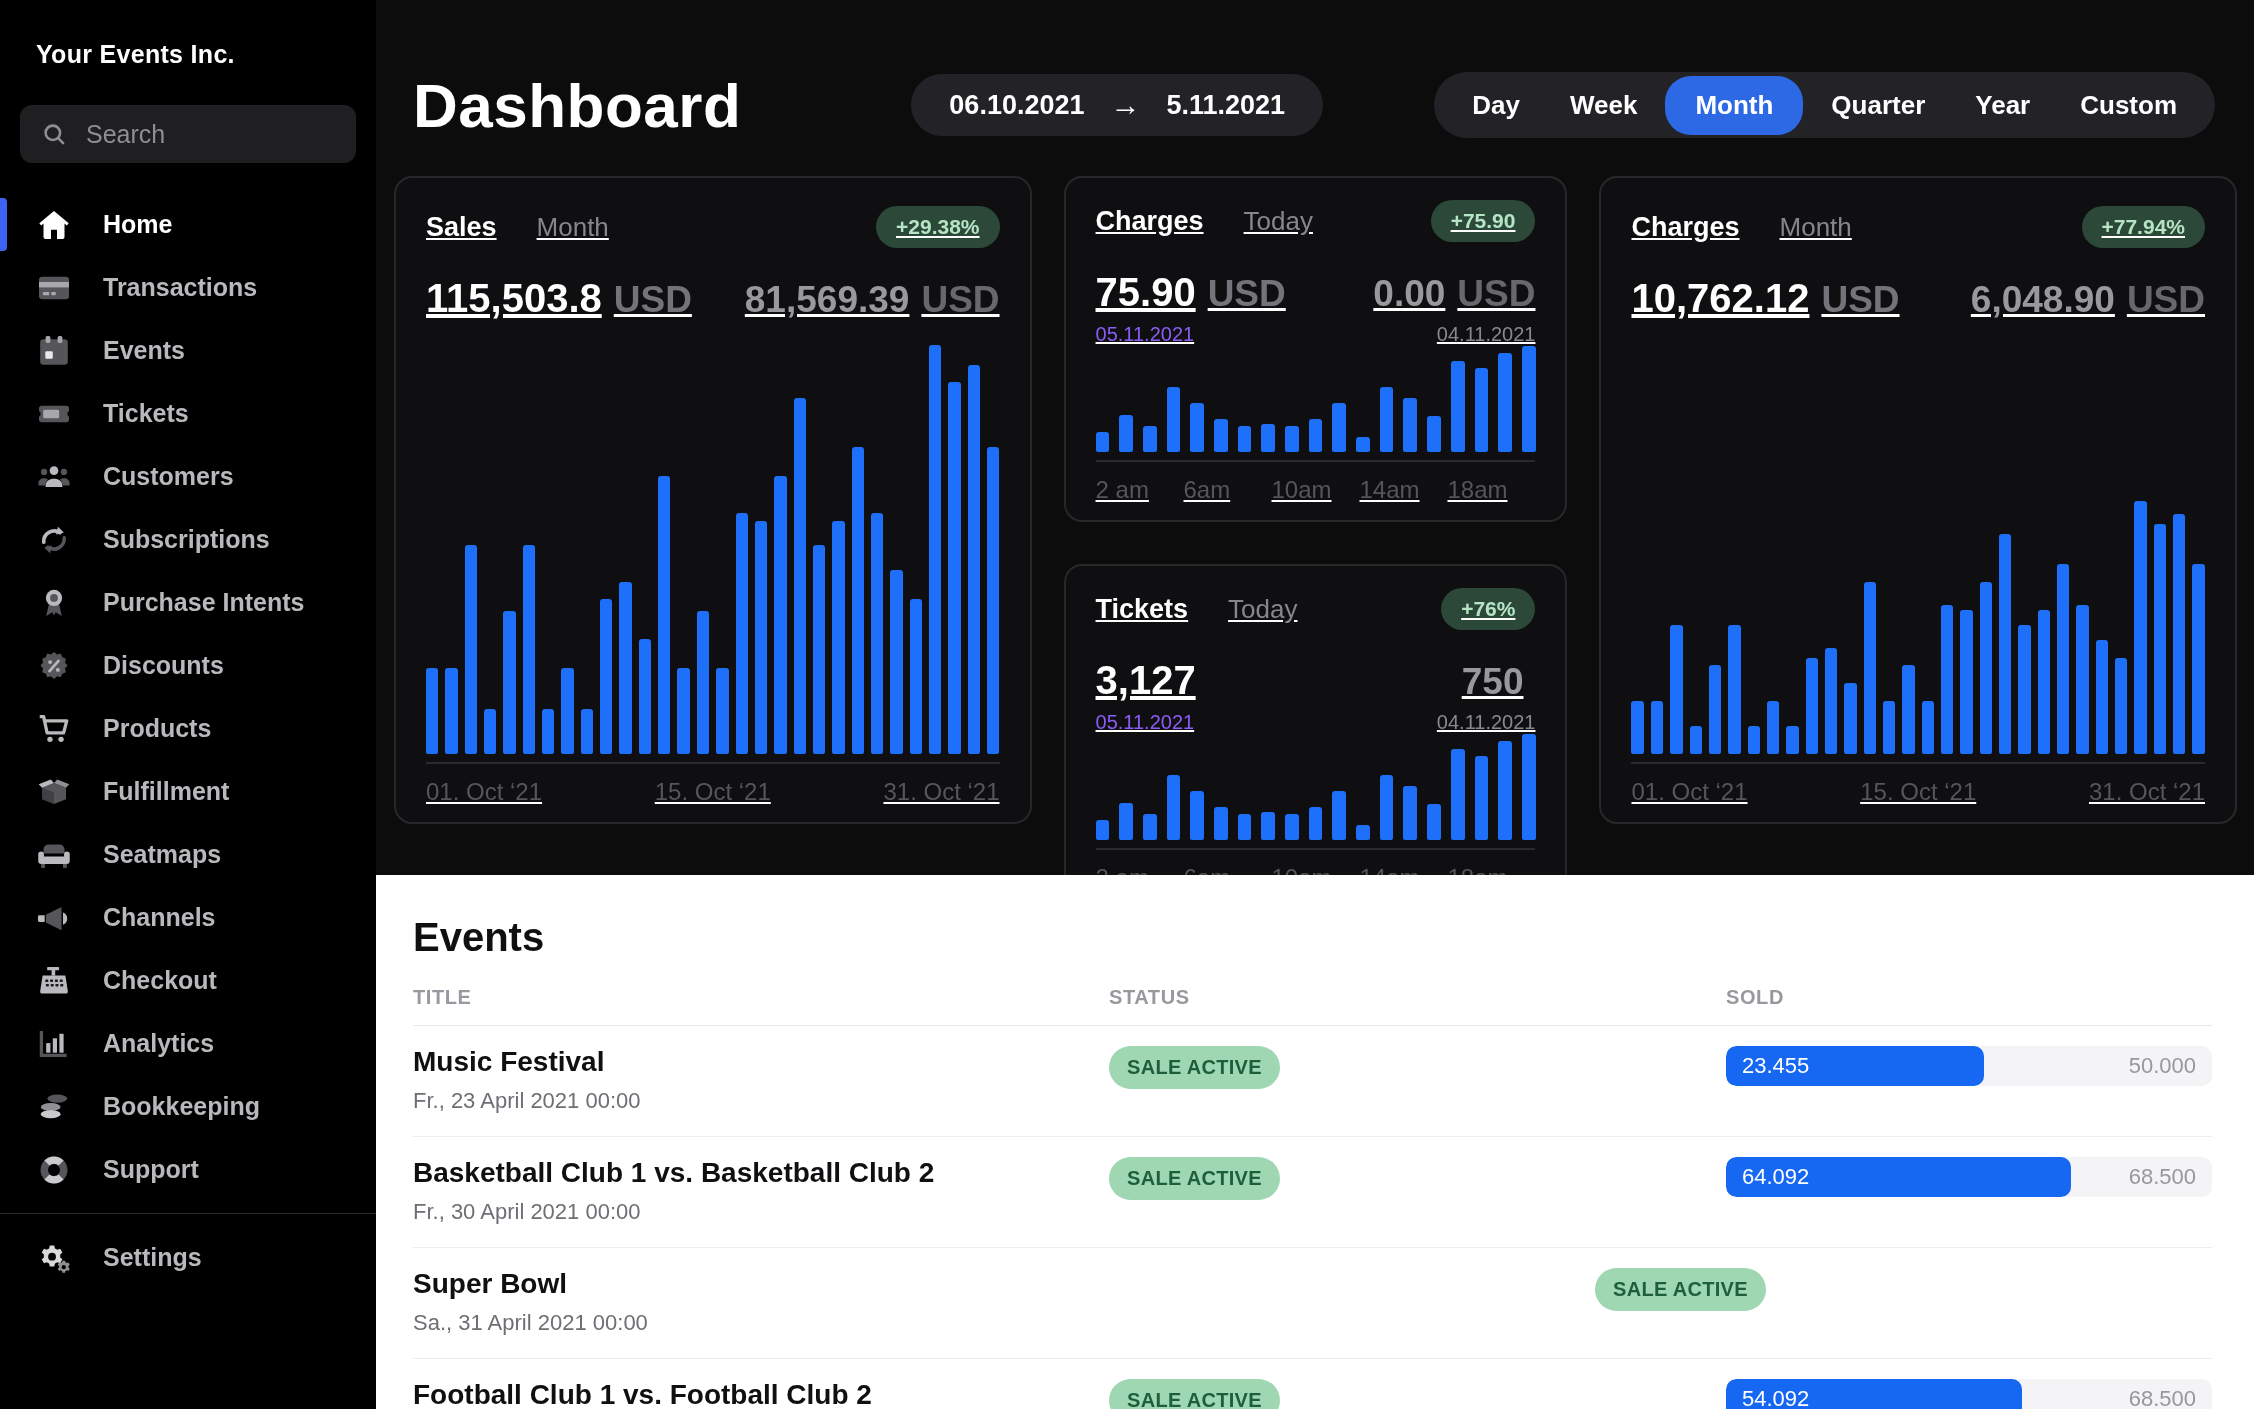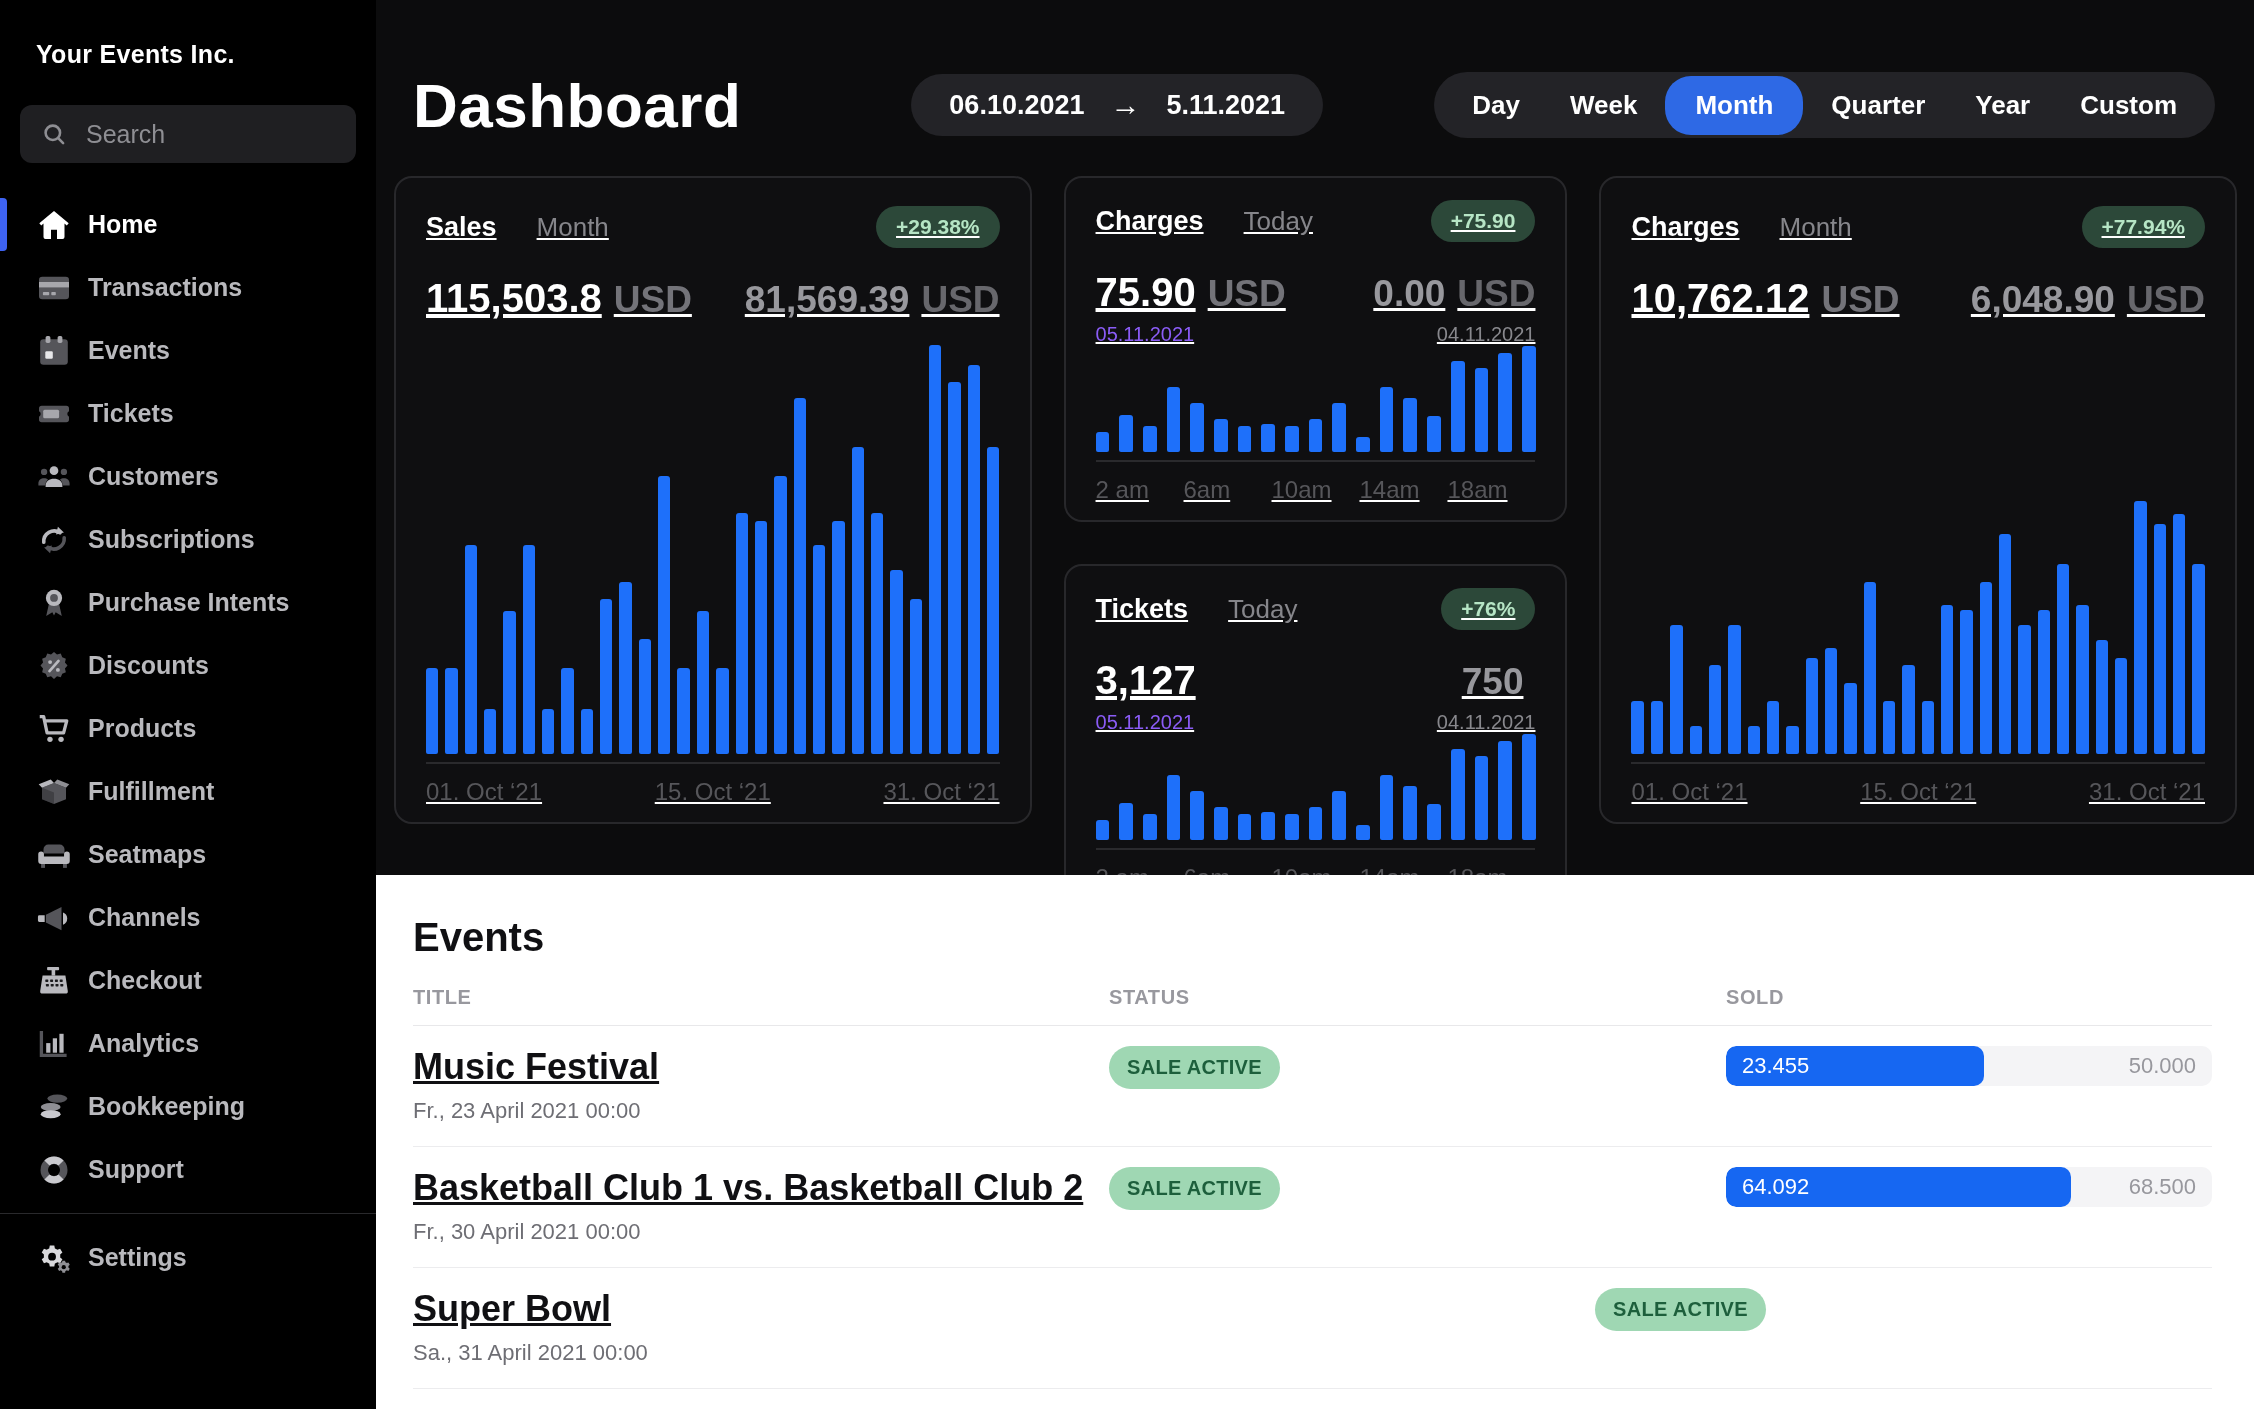--- a/index.html
+++ b/index.html
@@ -13,21 +13,21 @@
   
   .sidebar { width:376px; flex:none; background:#000; display:flex; flex-direction:column; }
   .brand { font-size:25px; font-weight:bold; padding:40px 36px 24px; letter-spacing:.3px; }
   .search { margin:12px 20px 24px; height:58px; background:#1f1f22; border-radius:12px;
             display:flex; align-items:center; gap:16px; padding:0 20px; }
   .search .sicon { width:28px; height:28px; flex:none; display:flex; }
   .search input { flex:1; background:transparent; border:0; outline:0; color:#e5e5e7;
                   font-size:25px; font-family:inherit; min-width:0; }
   .search input::placeholder { color:#8e8e93; }
   .nav { flex:1; display:flex; flex-direction:column; padding-top:6px; }
-  .nav-item { height:63px; flex:none; display:flex; align-items:center; gap:16px;
+  .nav-item { height:63px; flex:none; display:flex; align-items:center; gap:31px;
               padding-left:36px; position:relative; color:#b9b9bd; font-size:25px;
               font-weight:600; cursor:pointer; }
   .nav-item .icon { width:36px; height:36px; flex:none; display:flex; }
   .nav-item .icon svg { width:100%; height:100%; }
   .nav-item.active { color:#fff; }
   .nav-item.active::before { content:""; position:absolute; left:0; top:5px; bottom:5px;
               width:7px; background:#3e63f2; border-radius:0 4px 4px 0; }
   .nav-divider { height:1px; background:#29292c; margin:12px 0; flex:none; }
   
   .main { flex:1; display:flex; flex-direction:column; min-width:0; }
@@ -77,21 +77,21 @@
                   padding:40px 42px 0 37px; overflow:hidden; }
   .events-title { margin:0; font-size:40px; font-weight:bold; }
   .table-head { display:flex; margin-top:26px; padding-bottom:16px;
                 border-bottom:1px solid #e8e8ea; color:#98989e; font-size:20px;
                 font-weight:bold; letter-spacing:.6px; }
   .col-title { flex:1; min-width:0; }
   .col-status { width:617px; flex:none; }
   .col-sold { width:486px; flex:none; }
   .event-row { display:flex; align-items:flex-start; padding:20px 0 22px;
                border-bottom:1px solid #ececee; cursor:pointer; }
-  .event-title { font-size:36px; font-weight:bold;text-decoration:underline; }
+  .event-title { font-size:28px; font-weight:bold; }
   .event-date { font-size:22px; color:#6e6e74; margin-top:10px; }
   .status-badge { background:#9fd7b3; color:#1d5f3c; font-size:20px; font-weight:bold;
                   padding:10px 18px; border-radius:999px; display:inline-block; letter-spacing:.3px; }
   .progress { width:100%; height:40px; border-radius:10px; background:#f4f4f6;
               position:relative; overflow:hidden; display:flex; align-items:center; }
   .progress-fill { position:absolute; left:0; top:0; bottom:0; background:#1667f2;
                    border-radius:10px; display:flex; align-items:center; color:#fff;
                    font-size:22px; padding-left:16px; }
   .progress-total { margin-left:auto; color:#97979d; font-size:22px; padding-right:16px;
                     position:relative; }

